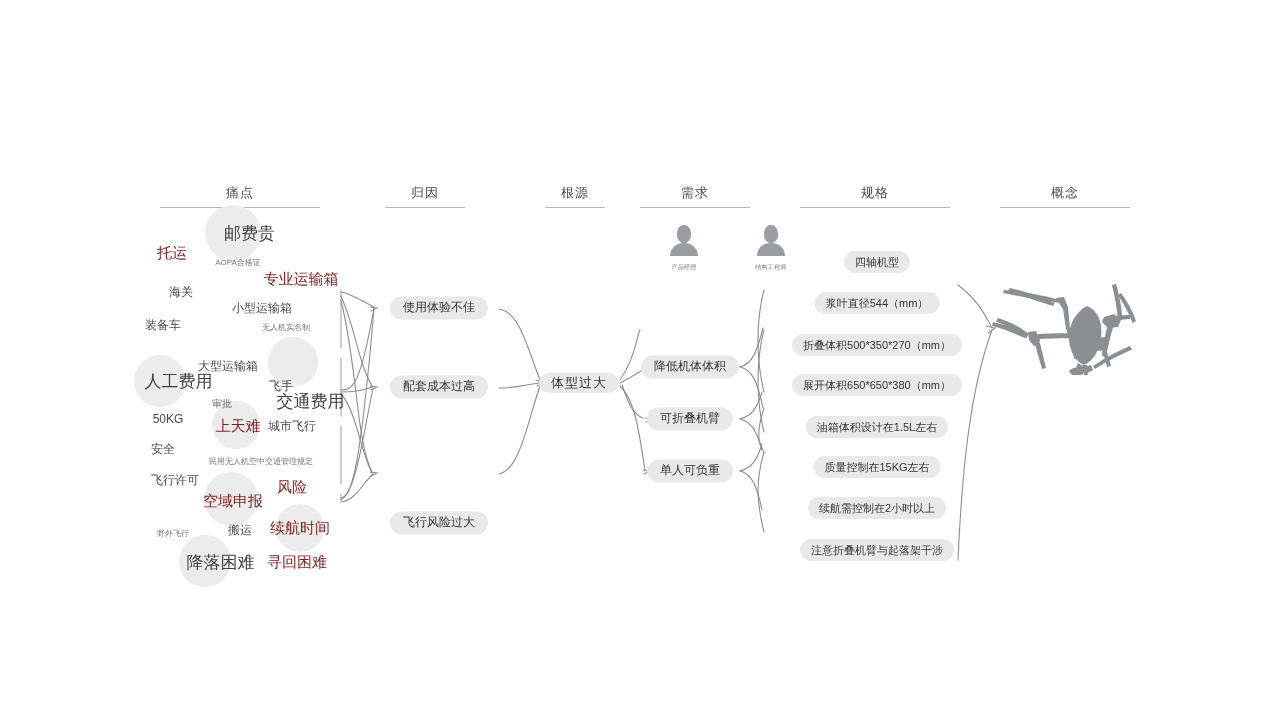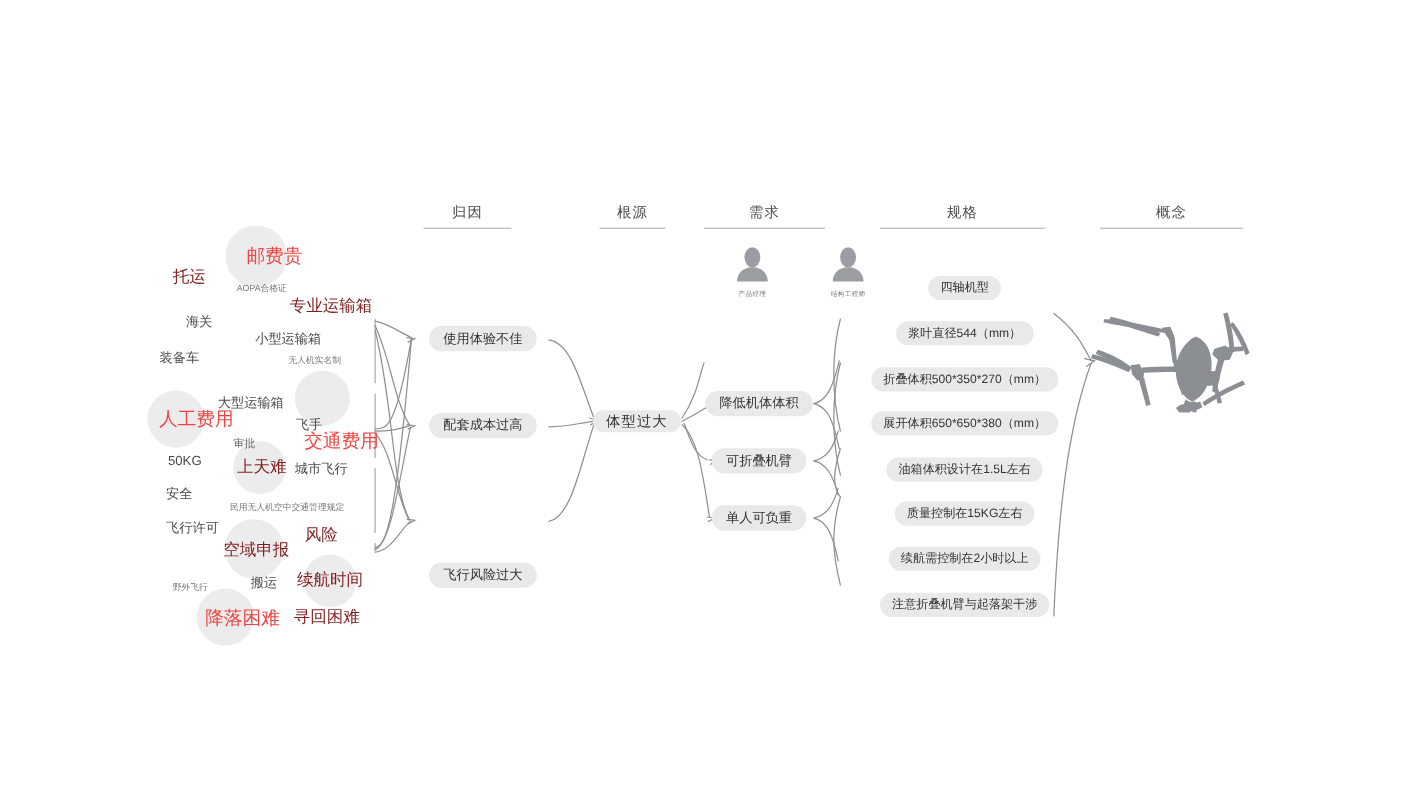--- a/index.html
+++ b/index.html
@@ -56,21 +56,21 @@
     border-radius: 50%;
     background: #ececec;
   }
   .word {
     position: absolute;
     white-space: nowrap;
     transform: translate(-50%, -50%);
     color: #3a3a3a;
     line-height: 1;
   }
-  .w-xl { font-size: 17px; color: #ef4444; padding-left: 33px; }
+  .w-xl { font-size: 17px; color: #404040; padding-left: 33px; }
   .w-lg { font-size: 15px; color: #7f1d1d; }
   .w-md { font-size: 12px; color: #4a4a4a; }
   .w-sm { font-size: 10px; color: #666; }
   .w-xs { font-size: 8px; color: #777; }
 
   
   .pill {
     position: absolute;
     transform: translate(-50%, -50%);
     background: #e9e9e9;
@@ -161,20 +161,24 @@
       <path d="M764,330 C756,360 756,400 764,432"></path>
       <path d="M764,408 C757,430 757,442 764,452"></path>
       <path d="M764,452 C756,480 756,500 764,532"></path>
 
       <path d="M958,285 C978,300 985,315 992,328"></path>
       <path d="M958,560 C962,470 970,390 992,330"></path>
       <path d="M986,326 l9,2 -7,5"></path>
     </g>
   </svg>
 
+  <div class="col-head" style="left:160px; top:184px; width:160px;">
+    <span class="ch-label">痛点</span>
+    <span class="ch-rule"></span>
+  </div>
   <div class="col-head" style="left:385px; top:184px; width:80px;">
     <span class="ch-label">归因</span>
     <span class="ch-rule"></span>
   </div>
   <div class="col-head" style="left:545px; top:184px; width:60px;">
     <span class="ch-label">根源</span>
     <span class="ch-rule"></span>
   </div>
   <div class="col-head" style="left:640px; top:184px; width:110px;">
     <span class="ch-label">需求</span>

